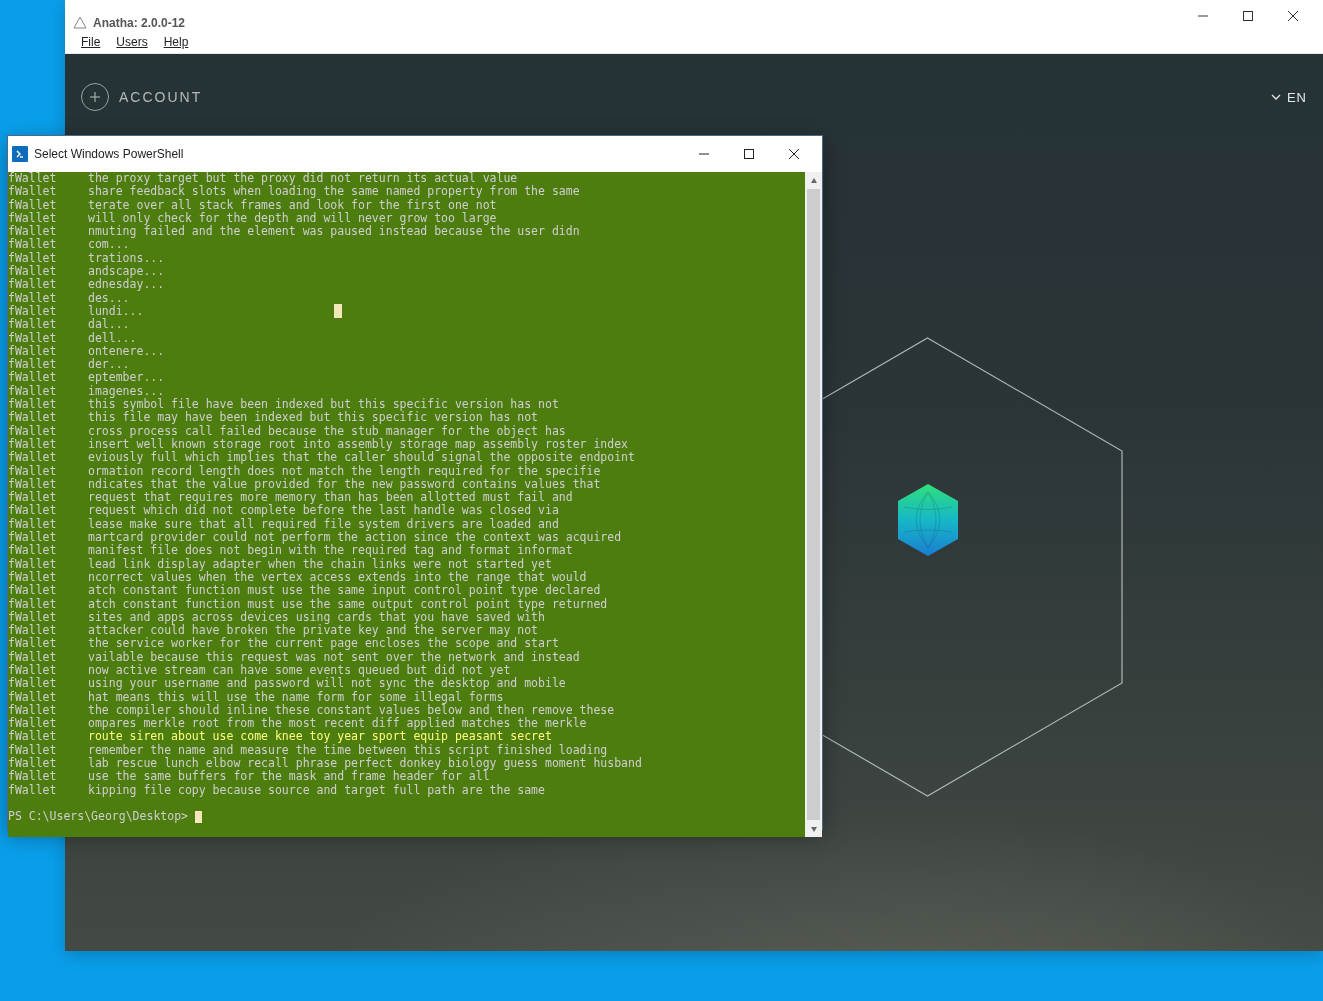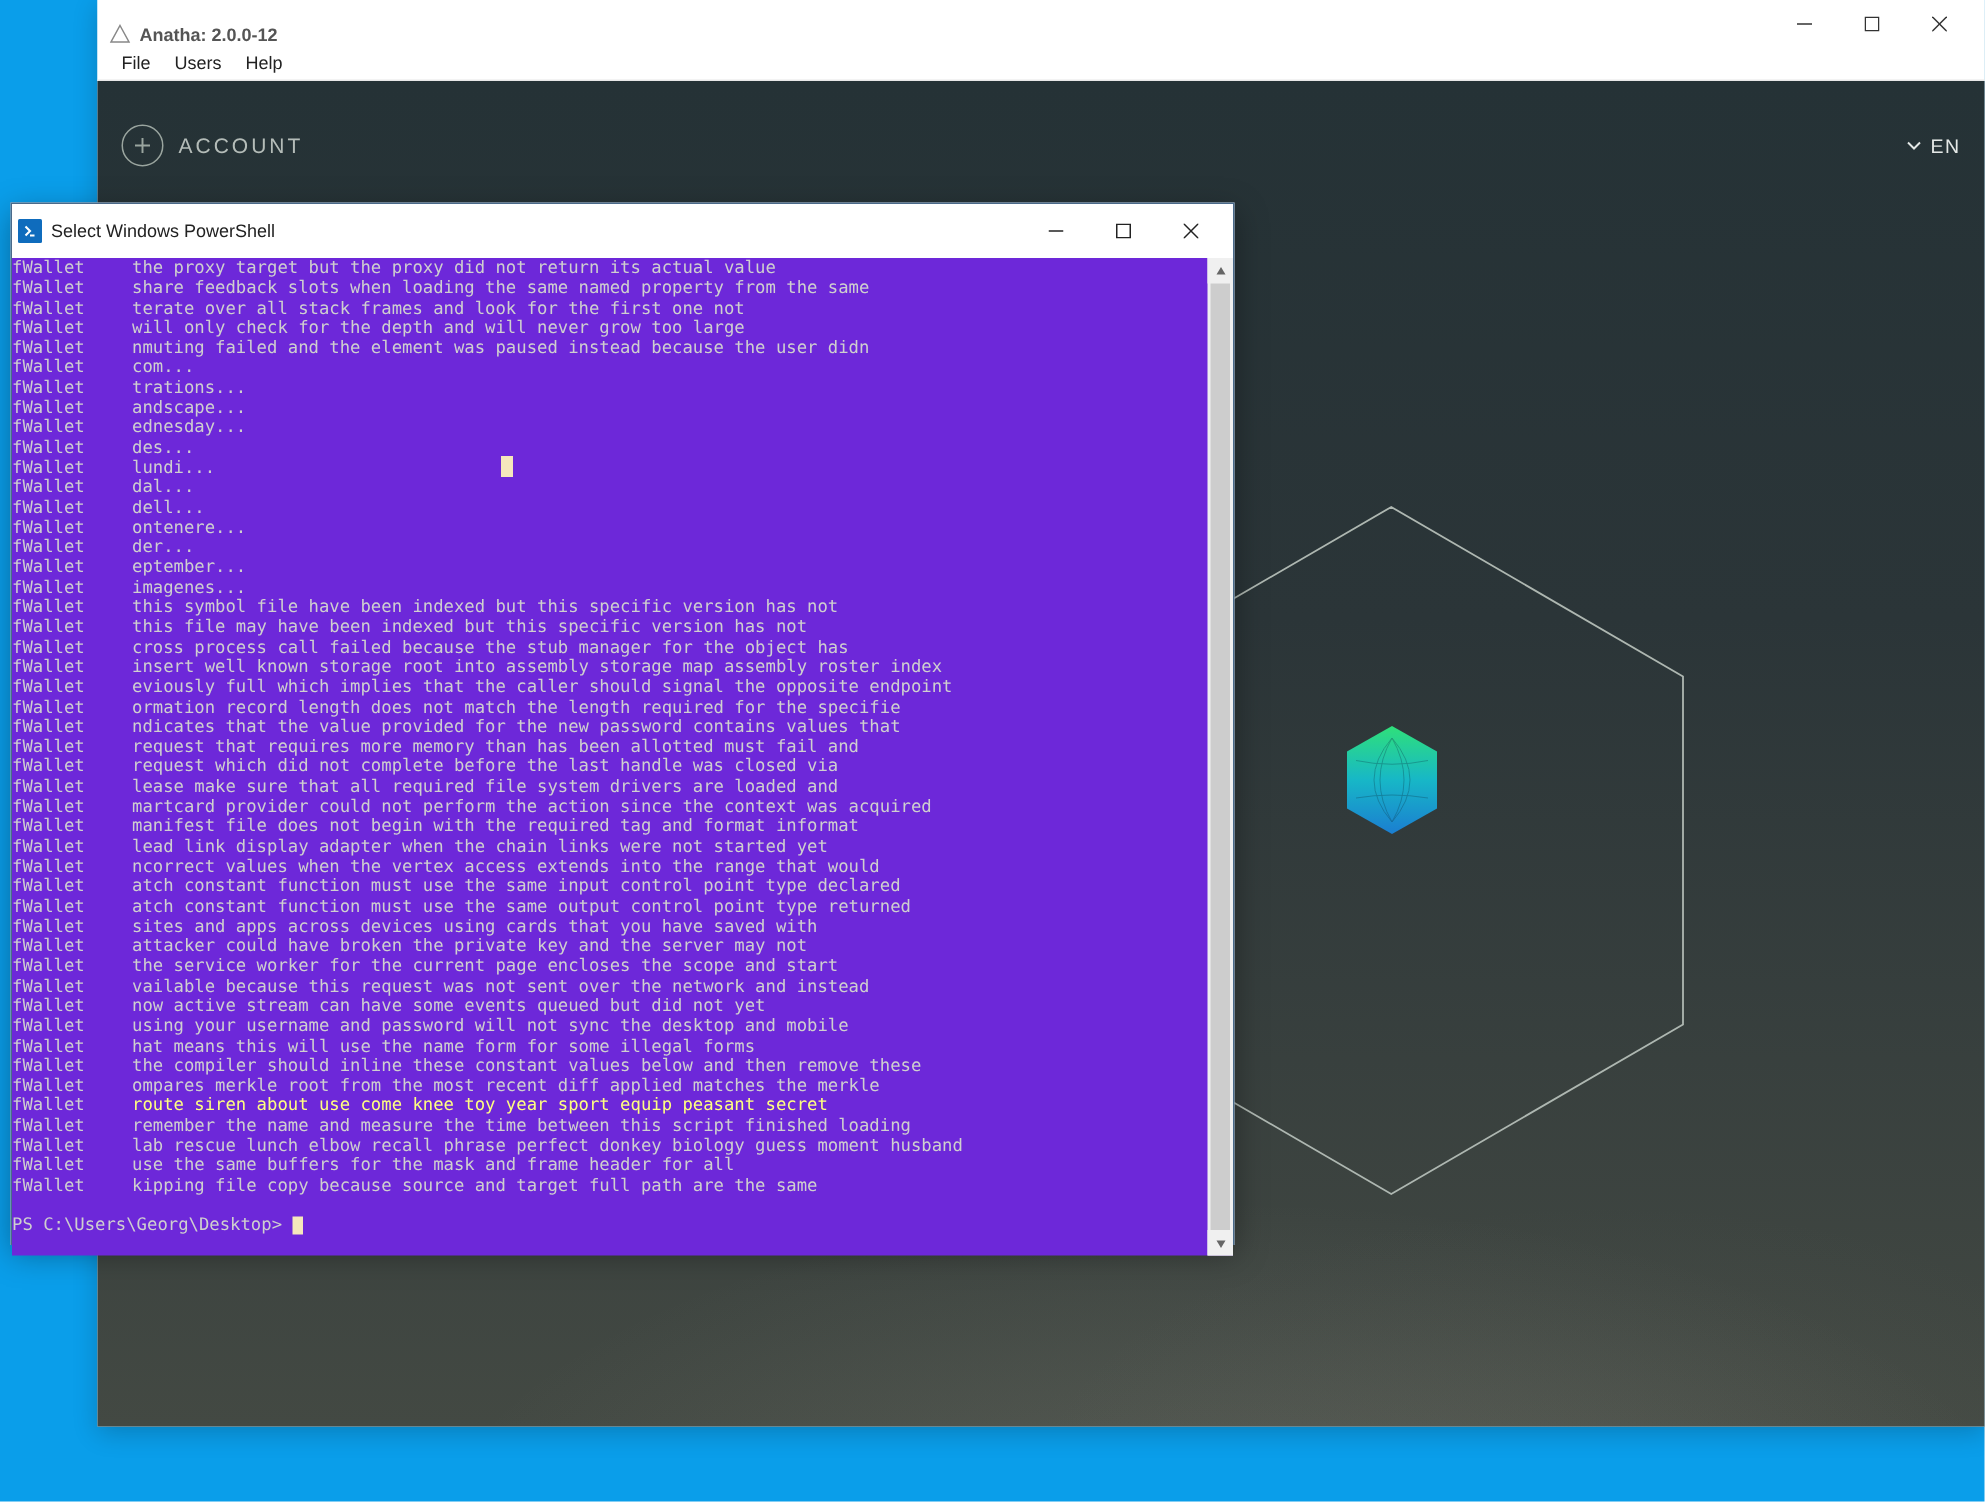--- a/index.html
+++ b/index.html
@@ -35,21 +35,21 @@
 .anatha-menubar {
   height: 24px;
   display: flex;
   align-items: center;
   padding: 0 8px;
   font-size: 12px;
   color: #222;
   background: #fff;
   border-bottom: 1px solid #e8e8e8;
 }
-.anatha-menubar .menu-item { padding: 2px 8px; cursor: pointer; }
+.anatha-menubar .menu-item { padding: 2px 8px; cursor: pointer; text-decoration: underline; }
 
 .anatha-content {
   position: relative;
   height: calc(951px - 54px);
   background: linear-gradient(180deg, #253236 0%, #2b3538 40%, #434943 100%);
   overflow: hidden;
 }
 
 .anatha-content::before {
   content: "";
@@ -131,21 +131,21 @@
   display: flex; align-items: center; justify-content: center; border-radius: 1px;
 }
 .ps-titlebar .ps-icon svg { width: 10px; height: 10px; }
 .ps-titlebar .controls { margin-left: auto; display: flex; }
 .ps-titlebar .win-btn { width: 45px; height: 26px; display: flex; align-items: center; justify-content: center; color: #222; }
 .ps-titlebar .win-btn svg { width: 10px; height: 10px; }
 
 .ps-body {
   position: relative;
   height: calc(100% - 28px);
-  background: #6d28d9;
+  background: #4d7c0f;
   display: flex;
 }
 .ps-text {
   flex: 1;
   font-family: Consolas, "Lucida Console", monospace;
   font-size: 11.5px;
   line-height: 13.3px;
   color: #cfcfcf;
   white-space: pre;
   overflow: hidden;

